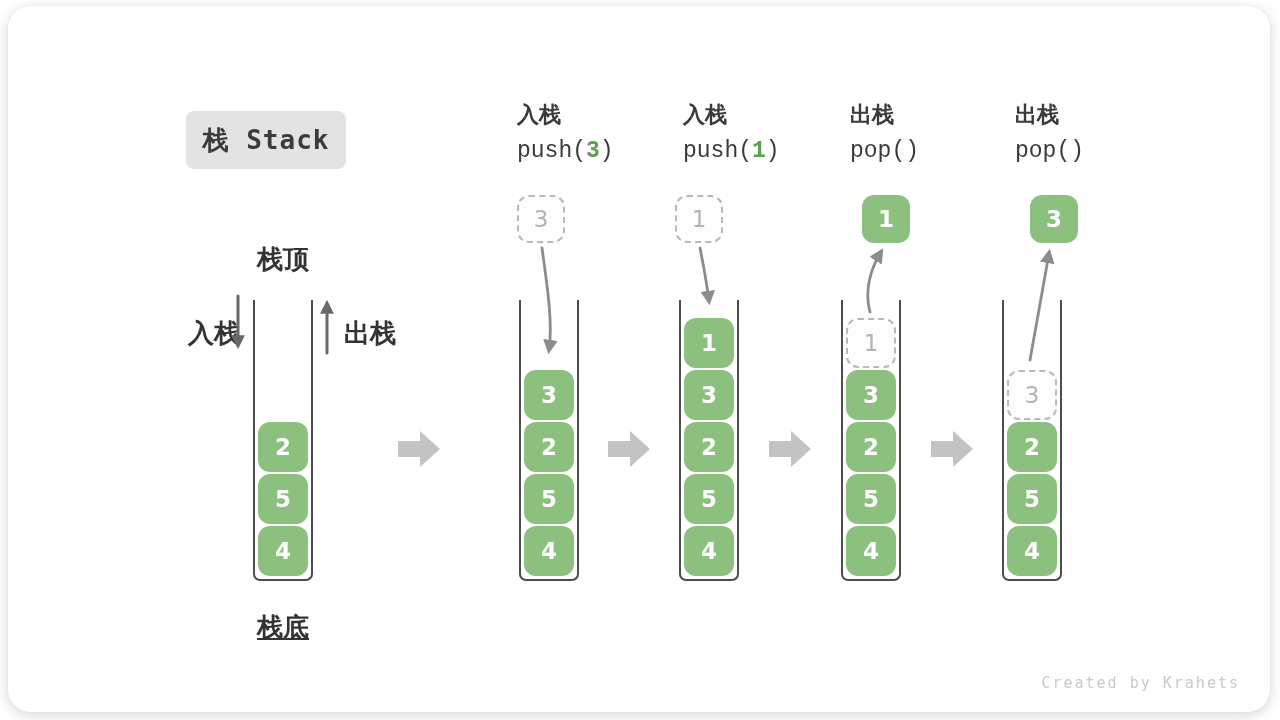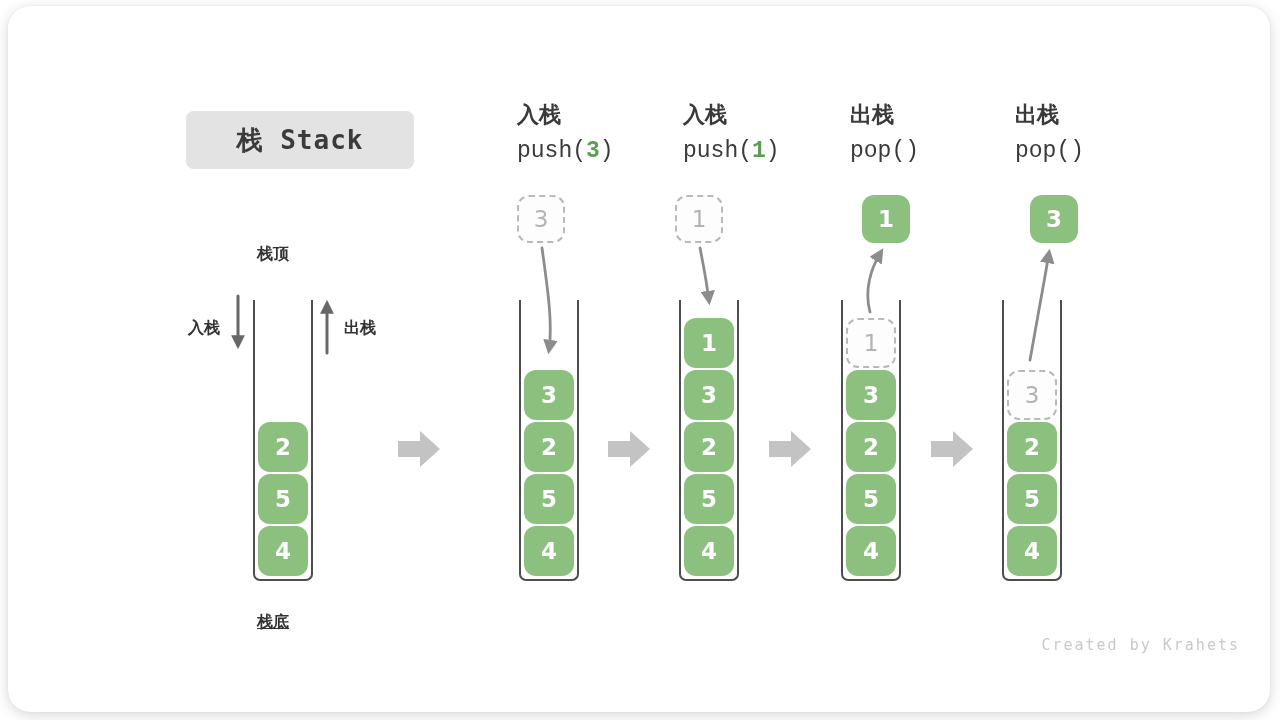--- a/index.html
+++ b/index.html
@@ -1,33 +1,33 @@
 <!DOCTYPE html>
 <html style="--cell-green: #8CC07E; --arg-green: #5B9E51; --title-bg: #E3E3E3; --dashed-border: #B9B9B9; --arrow-gray: #8C8C8C; --flow-arrow-gray: #C3C3C3;"><head>
 <meta charset="utf-8">
 <style>
   html,body{margin:0;padding:0;background:#ffffff;}
   .page{position:relative;width:1280px;height:720px;overflow:hidden;
         font-family:"DejaVu Sans","Liberation Sans",sans-serif;background:#ffffff;}
   .card{position:absolute;left:8px;top:6px;width:1262px;height:706px;background:#ffffff;
         border-radius:22px;box-shadow:0 3px 14px rgba(0,0,0,.16),0 0 2px rgba(0,0,0,.07);}
 
-  .title-box{position:absolute;left:186px;top:111px;width:228px;height:58px;
+  .title-box{position:absolute;left:186px;top:111px;width:160px;height:58px;
         background:var(--title-bg,#E3E3E3);border-radius:8px;display:flex;align-items:center;
         justify-content:center;font-family:"DejaVu Sans Mono","Liberation Mono",monospace;
         font-size:26px;font-weight:bold;color:#3b3b3b;letter-spacing:1px;}
 
   .col-head{position:absolute;top:103px;}
   .col-head .cjk{font-size:22px;font-weight:bold;color:#3a3a3a;line-height:1.1;}
   .col-head .code{margin-top:12px;font-family:Liberation Mono, monospace;
         font-size:23px;color:#3a3a3a;line-height:1.1;}
   .col-head .arg{color:var(--arg-green,#5B9E51);font-weight:bold;}
   .ch2{left:517px;} .ch3{left:683px;} .ch4{left:850px;} .ch5{left:1015px;}
 
-  .cjk-label{position:absolute;font-size:16px;font-weight:bold;color:#333333;line-height:1;}
+  .cjk-label{position:absolute;font-size:26px;font-weight:bold;color:#333333;line-height:1;}
   .lbl-top{left:257px;top:246px;}
   .lbl-bottom{left:257px;top:614px;text-decoration:underline;}
   .lbl-push{left:188px;top:320px;}
   .lbl-pop{left:344px;top:320px;}
 
   .stack-well{position:absolute;top:300px;width:56px;height:279px;border:2px solid #4d4d4d;
         border-top:none;border-radius:0 0 7px 7px;background:transparent;}
   .w1{left:253px;} .w2{left:519px;} .w3{left:679px;} .w4{left:841px;} .w5{left:1002px;}
 
   .cell{position:absolute;width:50px;height:50px;border-radius:12px;
@@ -41,21 +41,21 @@
   .float{position:absolute;top:195px;width:48px;height:48px;}
   .f2{left:517px;} .f3{left:675px;} .f4{left:862px;} .f5{left:1030px;}
 
   .arrow-layer{position:absolute;left:0;top:0;width:1280px;height:720px;pointer-events:none;}
   .curve{fill:none;stroke:var(--arrow-gray,#8C8C8C);stroke-width:2.8;stroke-linecap:round;}
   .straight{fill:none;stroke:#686868;stroke-width:3;stroke-linecap:round;}
   .flow{fill:var(--flow-arrow-gray,#C3C3C3);stroke:none;}
   #ah-curve path{fill:var(--arrow-gray,#8C8C8C);}
   #ah-straight path{fill:#686868;}
 
-  .footer{position:absolute;right:40px;top:636px;
+  .footer{position:absolute;right:40px;top:674px;
         font-family:"DejaVu Sans Mono","Liberation Mono",monospace;
         font-size:15px;color:#c9c9c9;letter-spacing:2px;}
 </style>
 </head>
 <body>
 
 <div class="page">
   <div class="card"></div>
 
   <div class="title-box">

